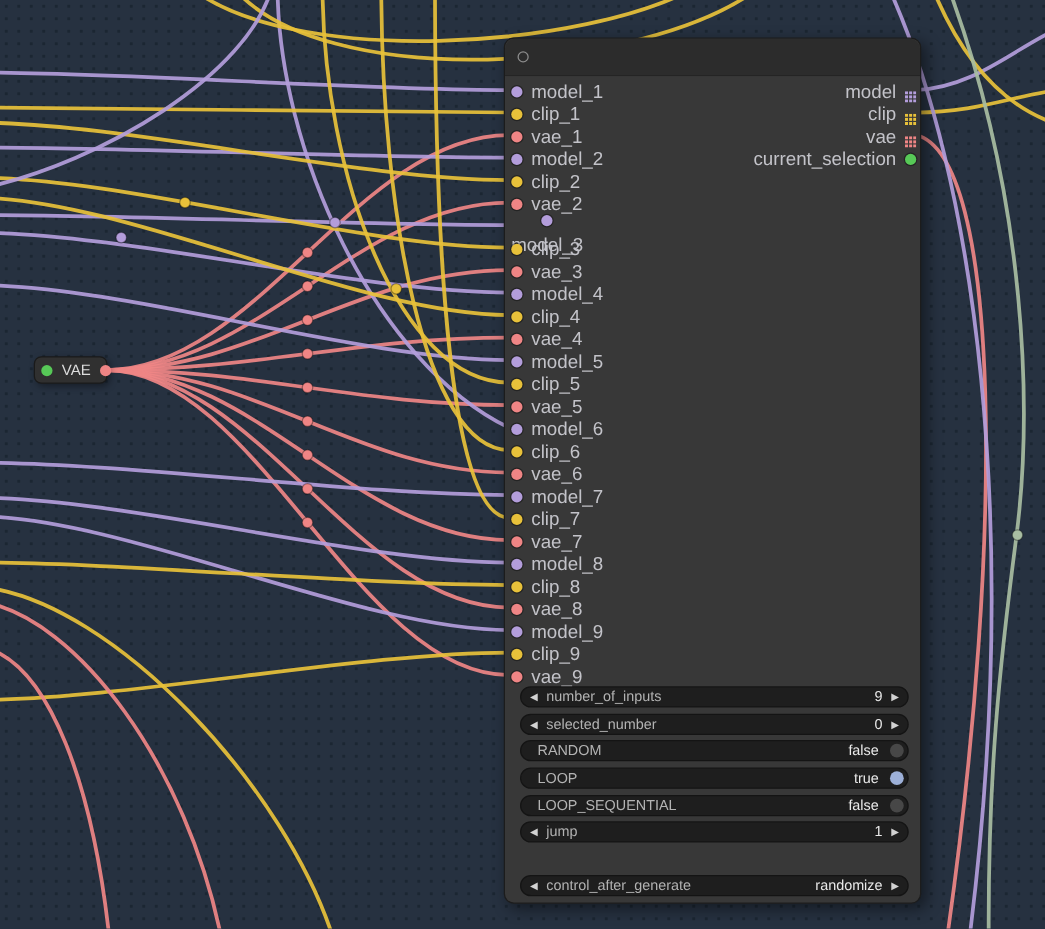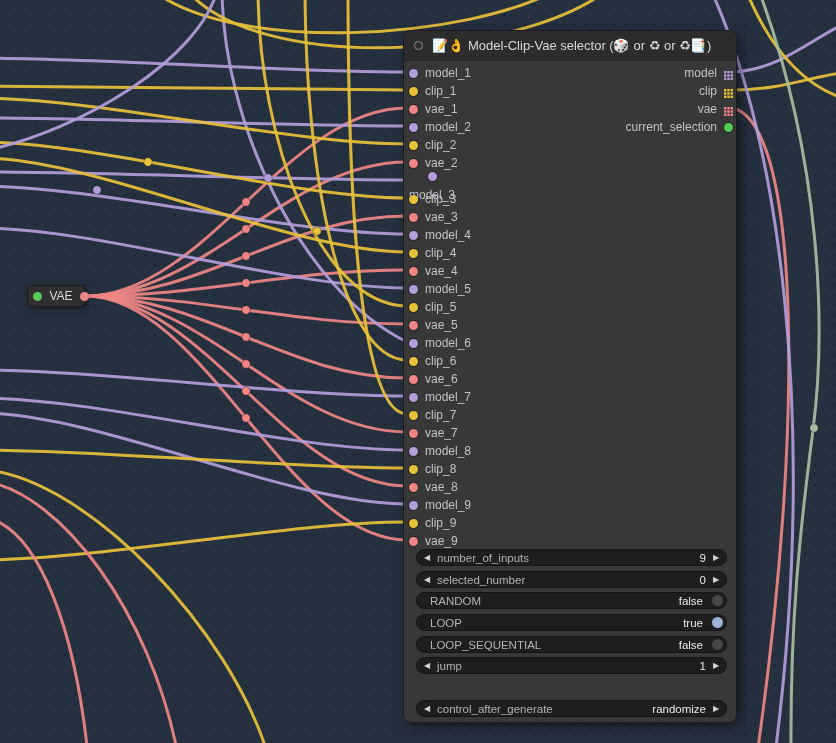--- a/index.html
+++ b/index.html
@@ -12,21 +12,21 @@
   #wires{position:absolute;left:0;top:0;z-index:1}
   
   #selector-node{position:absolute;left:403px;top:30px;width:334px;height:693px;
     background:#383838;border:1px solid #1c1c1c;border-radius:8px;z-index:3;
     box-shadow:4px 4px 12px rgba(0,0,0,.45);}
   #titlebar{height:30px;background:#2c2c2c;border-radius:8px 8px 0 0;
     display:flex;align-items:center;padding:0 10px;gap:9px;border-bottom:1px solid #242424}
   .collapse-dot{width:9px;height:9px;border:1.5px solid #8d8d8d;border-radius:50%;flex:0 0 auto}
   .title-text{color:#d8d8d8;font-size:13px;white-space:nowrap;overflow:hidden}
   .slot{position:absolute;height:18px;display:flex;align-items:center;gap:7px;
-    font-size:12px;color:#c3c3c9;white-space:nowrap}
+    font-size:15px;color:#c3c3c9;white-space:nowrap}
   .slot.in{left:5px}
   .slot.out{right:3px;flex-direction:row-reverse}
   .slot-dot{width:9px;height:9px;border-radius:50%;flex:0 0 auto;box-shadow:0 0 0 1px rgba(0,0,0,.35)}
   .grid-wrap{width:9px;height:9px;flex:0 0 auto;display:block}
   
   .widget{position:absolute;left:12px;width:311px;height:17px;background:#1e1e1e;
     border:1px solid #141414;border-radius:9px;display:flex;align-items:center;
     font-size:11.5px;color:#b3b3b3;overflow:hidden}
   .w-arrow{width:20px;text-align:center;color:#d2d2d2;font-size:8px;line-height:15px;flex:0 0 auto;cursor:pointer}
   .w-label{flex:0 0 auto}
@@ -110,21 +110,20 @@
 
   <div id="vae-node">
     <span class="vnode-dot" id="vae-in-dot" style="background: rgb(87, 201, 87);"></span>
     <span class="vae-title">VAE</span>
     <span class="vnode-dot" id="vae-out-dot" style="background: rgb(239, 133, 133);"></span>
   </div>
 
   <div id="selector-node">
     <div id="titlebar">
       <span class="collapse-dot"></span>
-      <span class="title-text">📝👌 Model-Clip-Vae selector (🎲 or ♻ or ♻📑)</span>
     </div>
     <div id="inputs">
         <div class="slot in" style="top: 33px;">
           <span class="slot-dot" style="background: rgb(179, 157, 219);"></span>
           <span>model_1</span>
         </div>
         <div class="slot in" style="top: 51px;">
           <span class="slot-dot" style="background: rgb(232, 193, 58);"></span>
           <span>clip_1</span>
         </div>

